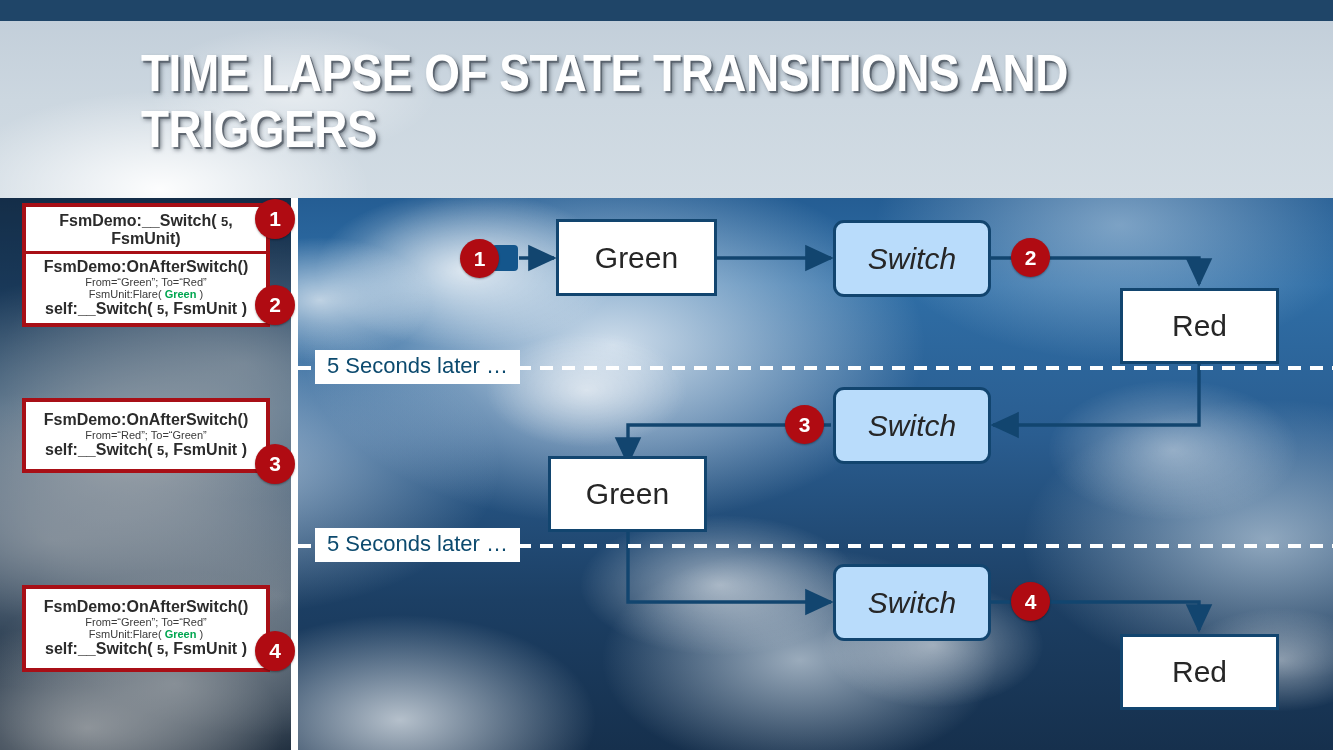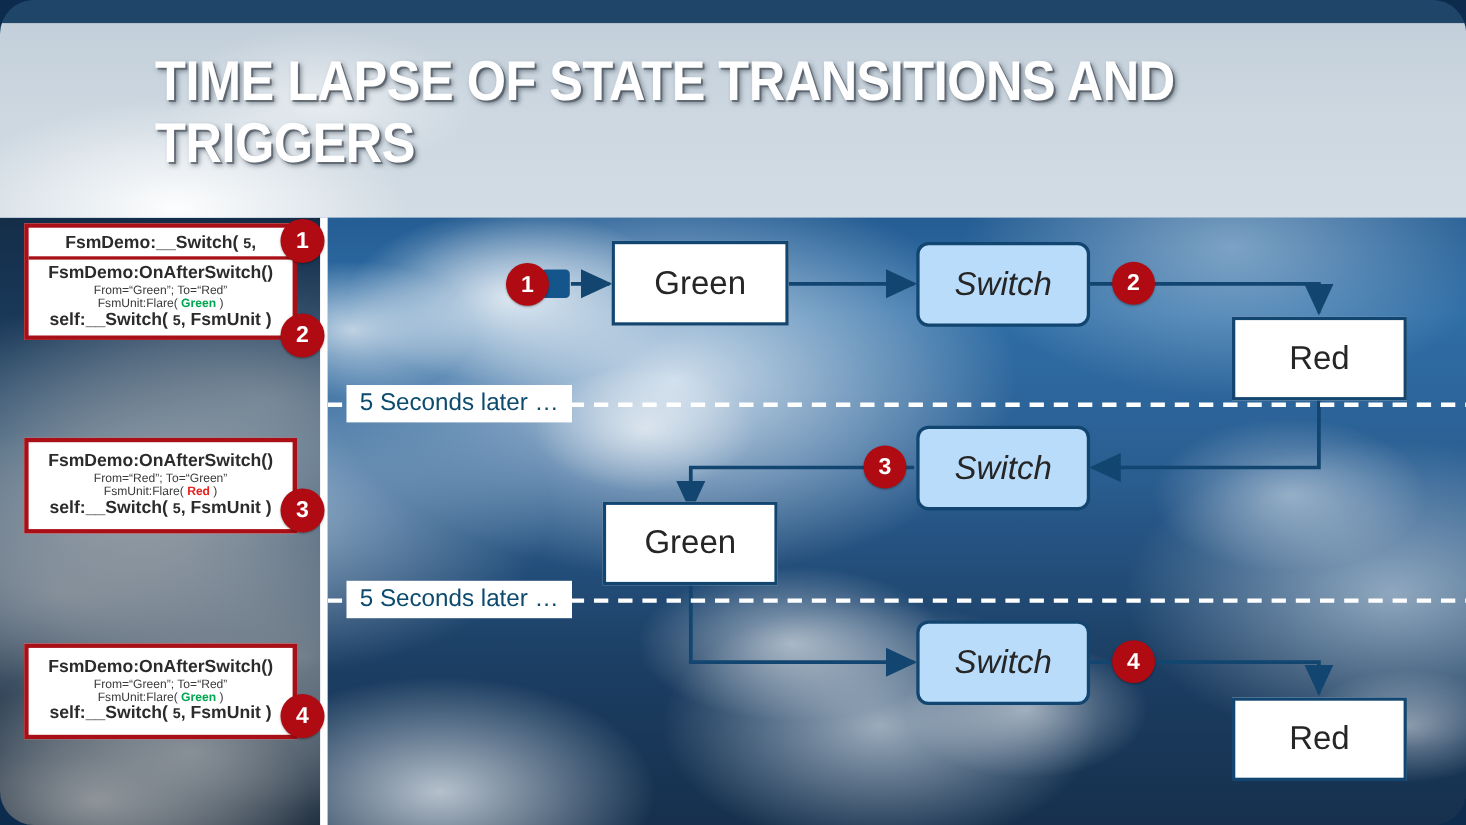--- a/index.html
+++ b/index.html
@@ -1,21 +1,21 @@
 <!DOCTYPE html>
 <html><head>
 <meta charset="utf-8">
 <style>
   * { margin:0; padding:0; box-sizing:border-box; }
   html, body {
     width:1333px; height:750px; overflow:hidden;
     font-family:"Liberation Sans", sans-serif;
     background:#0d2b4d;
   }
-  #stage { position:relative; width:1333px; height:750px; overflow:hidden;border-radius:31px; }
+  #stage { position:relative; width:1333px; height:750px; overflow:hidden; }
 
   
   .sky-base {
     position:absolute; inset:0;
     background:
       radial-gradient(ellipse 420px 240px at 18% 62%, rgba(238,244,250,0.55) 0%, rgba(238,244,250,0.0) 62%),
       radial-gradient(ellipse 520px 300px at 46% 46%, rgba(246,250,254,0.80) 0%, rgba(246,250,254,0.0) 60%),
       radial-gradient(ellipse 300px 170px at 60% 88%, rgba(240,247,252,0.60) 0%, rgba(240,247,252,0.0) 66%),
       radial-gradient(ellipse 360px 200px at 84% 30%, rgba(228,240,250,0.45) 0%, rgba(228,240,250,0.0) 68%),
       radial-gradient(ellipse 380px 220px at 95% 72%, rgba(235,245,252,0.55) 0%, rgba(235,245,252,0.0) 64%),
@@ -120,20 +120,21 @@
   <div class="left-panel">
     <div class="sky-base"></div>
   </div>
   <div class="separator"></div>
 
   <div class="code-card" style="left:22px; top:203px; width:248px; padding:4px 0 4px;">
     <div class="row">
       <div class="bold">
         <span>FsmDemo:__Switch( </span><span class="tiny-num">5</span><span>,</span>
       </div>
+      <div class="bold">FsmUnit)</div>
     </div>
     <div class="hr"></div>
     <div class="row">
       <div class="bold">FsmDemo:OnAfterSwitch()</div>
       <div class="norm">From=“Green”; To=“Red”</div>
       <div class="norm">
         <span>FsmUnit:Flare( </span><span class="kw-green">Green</span><span> )</span>
       </div>
       <div class="bold">
         <span>self:__Switch( </span><span class="tiny-num">5</span><span>, FsmUnit )</span>
@@ -144,23 +145,20 @@
     <span>1</span>
   </div>
   <div class="badge" style="left:255px; top:285px; width:40px; height:40px; font-size:21px;">
     <span>2</span>
   </div>
 
   <div class="code-card" style="left:22px; top:398px; width:248px; padding:8px 0 9px;">
     <div class="row">
       <div class="bold">FsmDemo:OnAfterSwitch()</div>
       <div class="norm">From=“Red”; To=“Green”</div>
-      <div class="norm">
-        <span>FsmUnit:Flare( </span><span class="kw-red">Red</span><span> )</span>
-      </div>
       <div class="bold">
         <span>self:__Switch( </span><span class="tiny-num">5</span><span>, FsmUnit )</span>
       </div>
     </div>
   </div>
   <div class="badge" style="left:255px; top:444px; width:40px; height:40px; font-size:21px;">
     <span>3</span>
   </div>
 
   <div class="code-card" style="left:22px; top:585px; width:248px; padding:8px 0 9px;">

